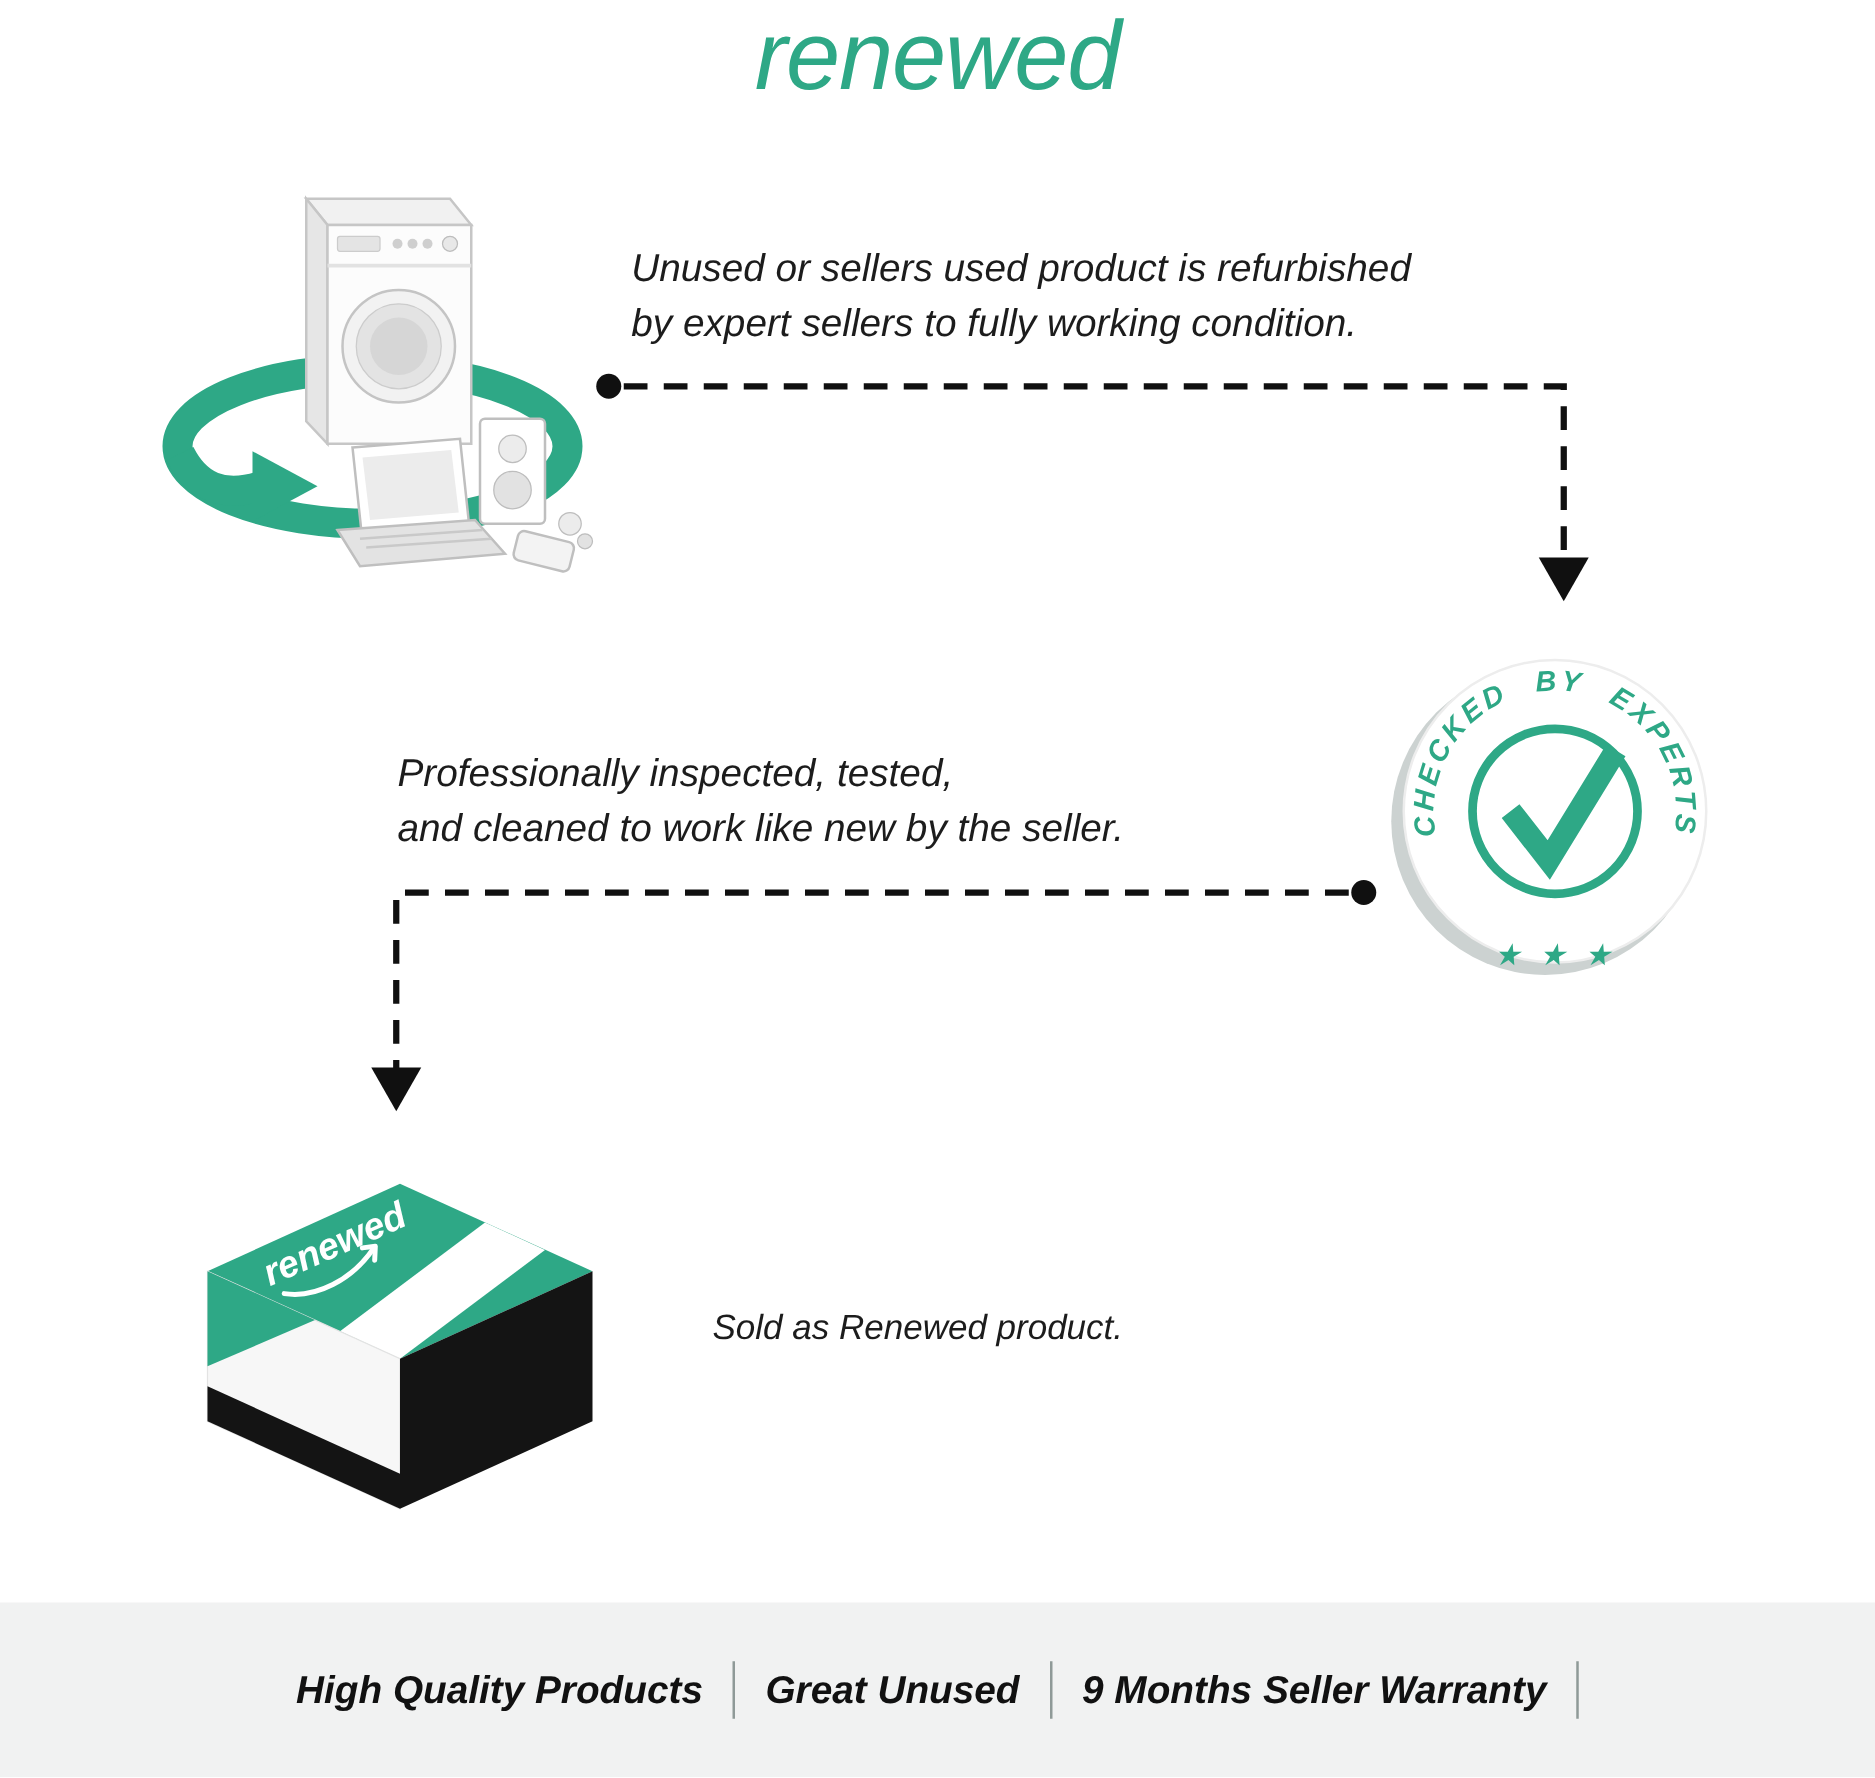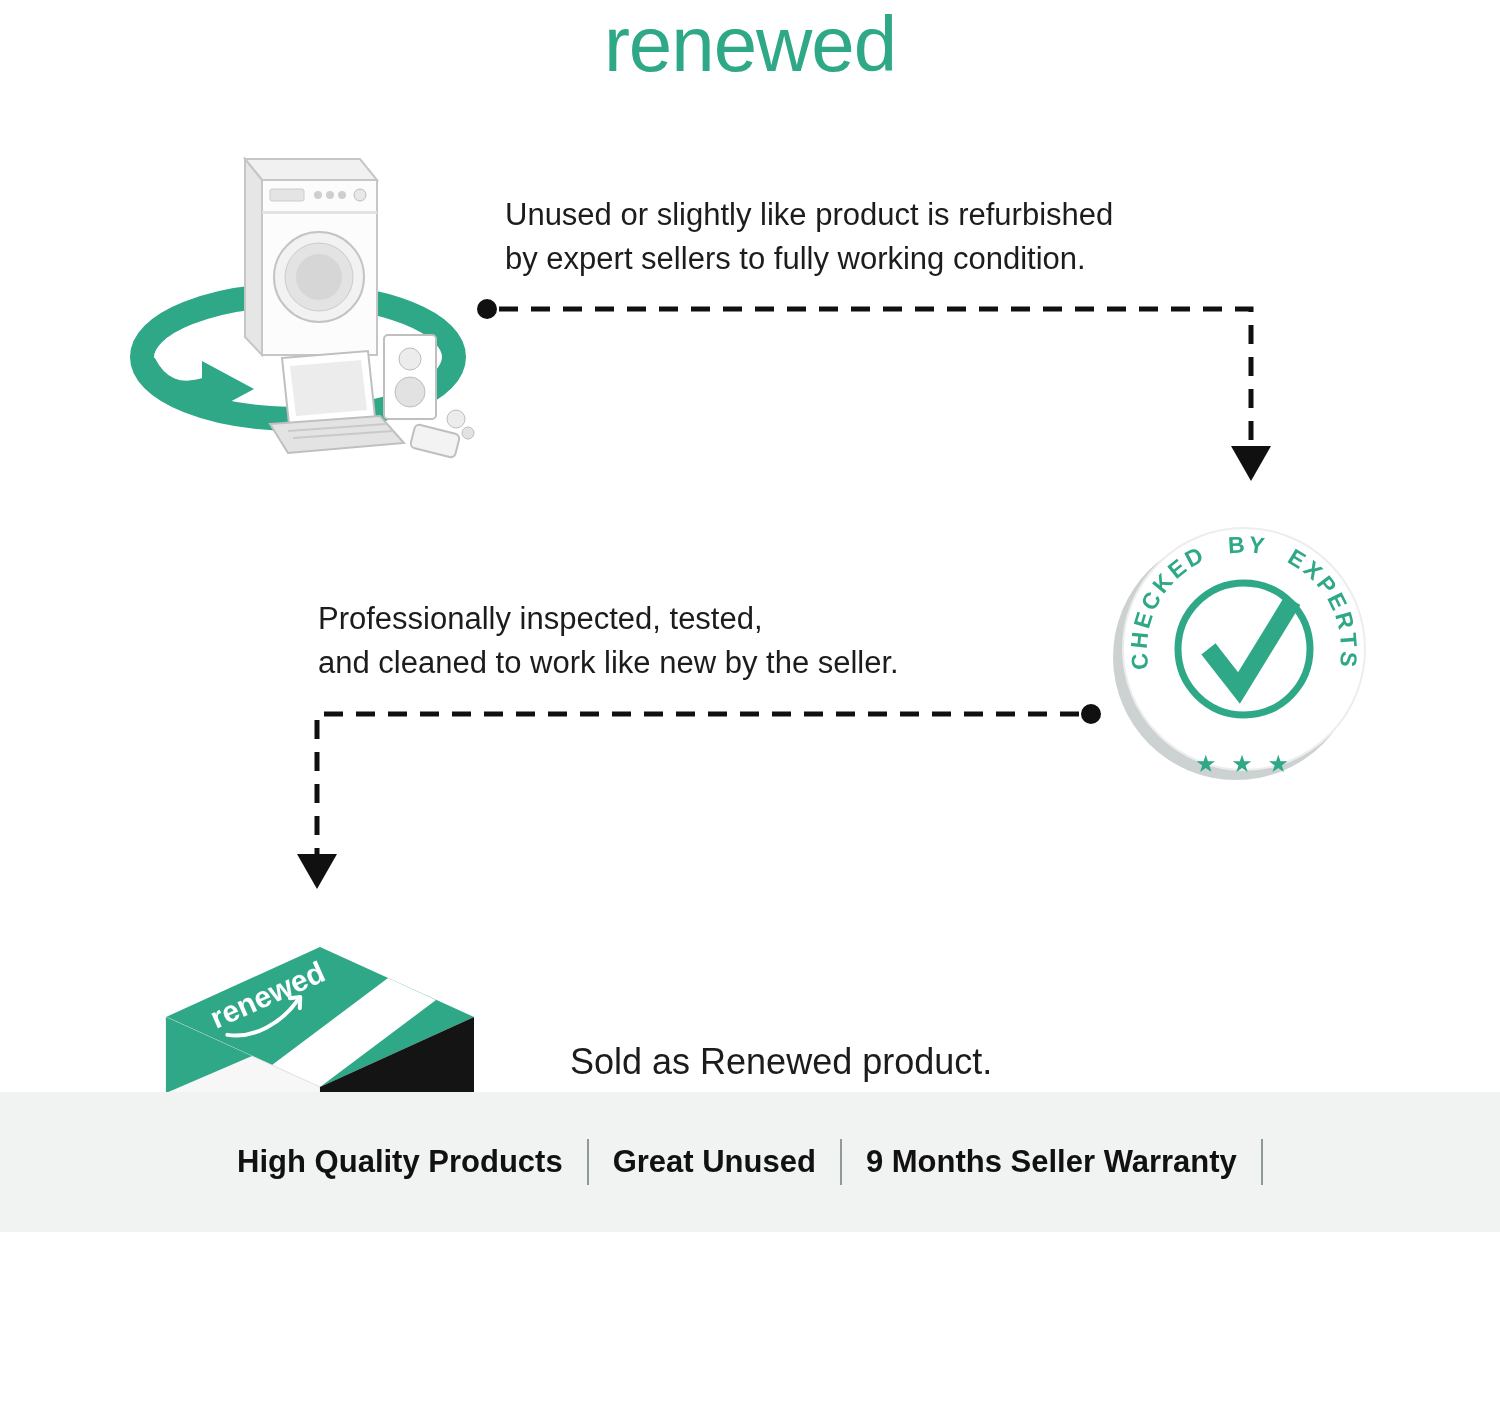--- a/index.html
+++ b/index.html
@@ -1,24 +1,25 @@
 <!DOCTYPE html>
 <html><head>
 <meta charset="utf-8">
 <style>
   * { margin: 0; padding: 0; box-sizing: border-box; }
   html, body { background: #ffffff; }
   body { font-family: "Liberation Sans", sans-serif; }
   .canvas {
     position: relative;
     width: 1500px;
-    height: 1232px;
+    height: 1422px;
     background: #ffffff;
     overflow: hidden;
     margin: 0 auto;
+    font-style: italic;
   }
   .title {
     position: absolute;
     top: 0;
     left: 0;
     width: 100%;
     text-align: center;
     font-size: 78px;
     line-height: 88px;
     font-weight: 400;
@@ -35,21 +36,21 @@
   .illus-badge { left: 1110px; top: 510px; }
   .illus-box { left: 152px; top: 925px; }
   .step {
     position: absolute;
     font-size: 31px;
     line-height: 44px;
     color: #1c1c1c;
   }
   .step-1 { left: 505px; top: 193px; }
   .step-2 { left: 318px; top: 597px; }
-  .step-3 { left: 570px; top: 1040px; font-size: 36px; }
+  .step-3 { left: 570px; top: 1040px; font-size: 28px; }
   .footer {
     position: absolute;
     left: 0; bottom: 0;
     width: 100%;
     height: 140px;
     background: #f1f2f2;
     display: flex;
     align-items: center;
     justify-content: center;
     gap: 24px;
@@ -128,21 +129,21 @@
       </g>
 
       <g>
         <path d="M 32 238 Q 52 278 96 264" fill="none" stroke="#2EA886" stroke-width="24"></path>
         <polygon points="90,236 90,292 142,264" fill="#2EA886"></polygon>
       </g>
     </svg>
   </div>
 
   <div class="step step-1">
-    <div>Unused or slightly like product is refurbished</div>
+    <div>Unused or sellers used product is refurbished</div>
     <div>by expert sellers to fully working condition.</div>
   </div>
 
   <div class="illus illus-badge">
     <svg width="266" height="290" viewBox="0 0 266 290">
       <circle cx="126" cy="147" r="123" fill="#ccd2d1"></circle>
       <circle cx="134" cy="139" r="121" fill="#ffffff" stroke="#ededed" stroke-width="2"></circle>
       <defs>
         <path id="badge-arc" d="M 45 178 A 97 97 0 1 1 223 178" fill="none"></path>
       </defs>

